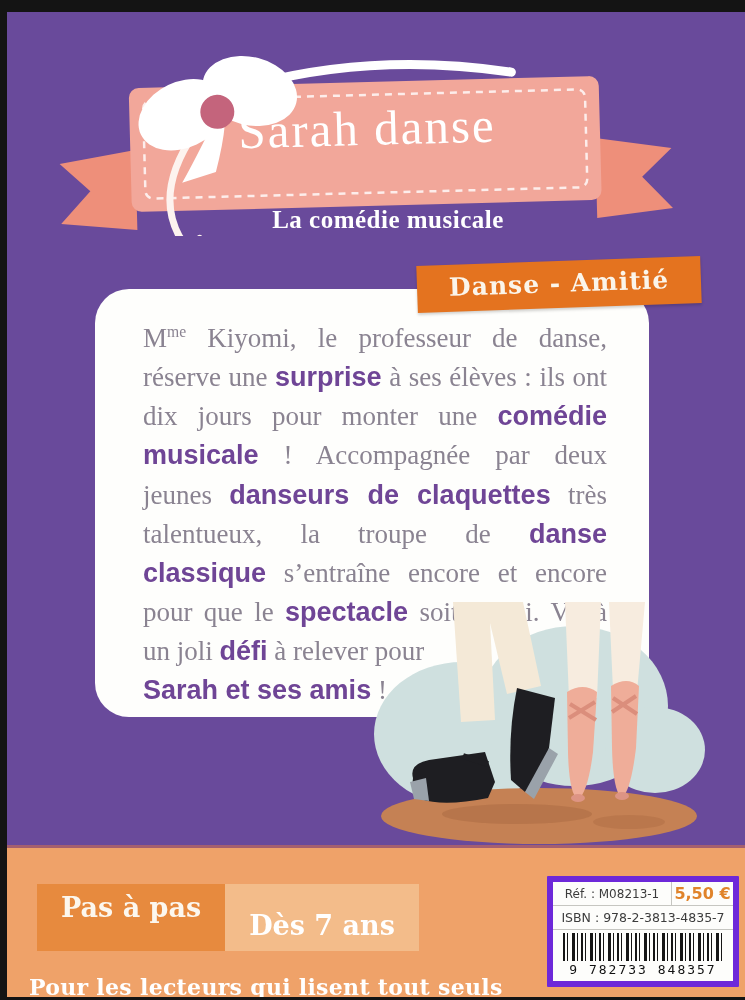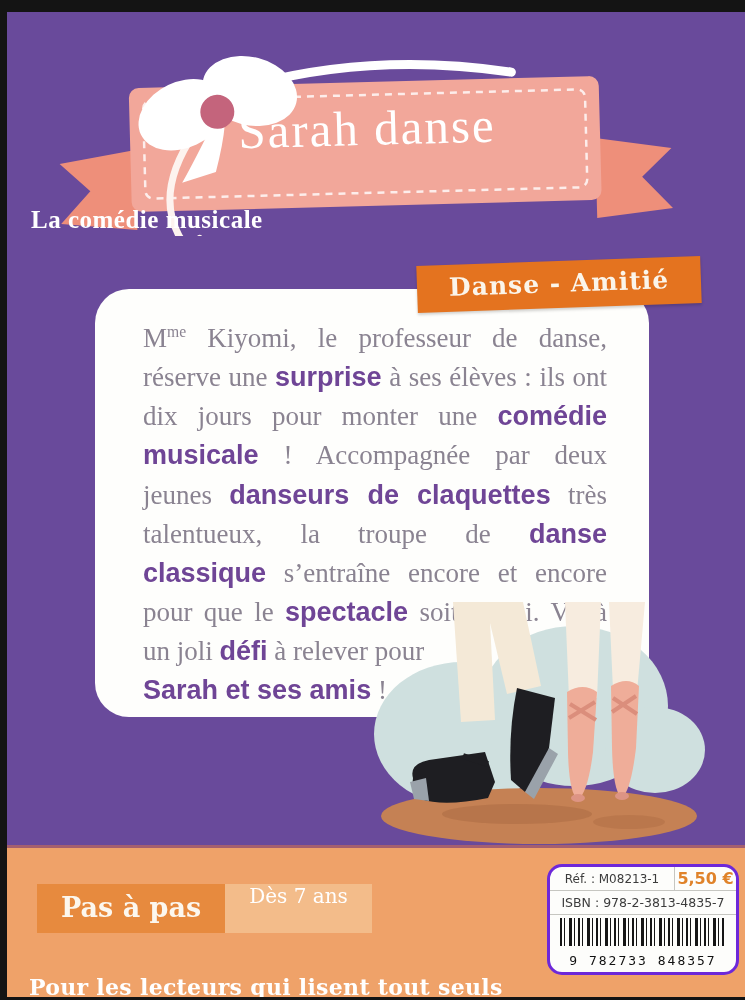--- a/index.html
+++ b/index.html
@@ -18,21 +18,21 @@
   *{margin:0;padding:0;box-sizing:border-box;}
   body{width:745px;height:1000px;font-family:"Liberation Serif",serif;}
   .frame{position:relative;width:745px;height:1000px;background:#141414;overflow:hidden;}
   .cover{position:absolute;left:7px;top:12px;right:0;bottom:3px;background:var(--background-purple);overflow:hidden;}
 
   
   .banner-svg{position:absolute;left:28px;top:24px;width:660px;height:200px;}
   .series-title{position:absolute;left:120px;top:88px;width:480px;text-align:center;
     font-size:49px;color:#ffffff;letter-spacing:2px;transform:rotate(-1.5deg);
     font-family:"Liberation Serif",serif;}
-  .subtitle{position:absolute;left:0;right:0;top:194px;text-align:left;
+  .subtitle{position:absolute;left:0;right:0;top:194px;text-align:center;
     font-size:25px;font-weight:bold;color:#ffffff;letter-spacing:0.5px;margin-left:24px;}
 
   
   .category-badge{position:absolute;right:44px;top:249px;z-index:5;
     background:var(--badge-orange);color:#fbf5ea;font-weight:bold;font-size:25px;
     font-family:"DejaVu Serif",serif;padding:8px 32px 10px;transform:rotate(-2deg);
     letter-spacing:1px;box-shadow:0 2px 3px rgba(0,0,0,0.18);}
 
   
   .card{position:absolute;left:88px;top:277px;width:554px;height:428px;
@@ -46,40 +46,40 @@
   
   .illustration{position:absolute;left:360px;top:590px;width:342px;height:250px;z-index:2;}
 
   
   .band{position:absolute;left:0;right:0;bottom:0;height:152px;
     background:var(--band-orange);border-top:3px solid var(--divider-rose);z-index:3;}
   .badges-row{position:absolute;left:30px;top:36px;display:flex;}
   .collection-badge{background:#e78a3e;color:#fcf7ee;font-family:"DejaVu Serif",serif;
     font-weight:bold;font-size:27px;padding:8px 24px 10px;}
   .age-badge{background:#f3bc8a;color:#ffffff;font-family:"DejaVu Serif",serif;
-    font-weight:normal;font-size:20px;padding:0 24px 10px;}
+    font-weight:bold;font-size:27px;padding:26px 24px 10px;}
   .tagline{position:absolute;left:22px;top:106px;color:#ffffff;
     font-family:"DejaVu Serif",serif;font-weight:bold;font-size:22px;letter-spacing:0.3px;margin-top:20px;}
 
   
-  .purchase-box{position:absolute;right:6px;top:16px;width:192px;background:#fdfdfb;
-    border:3px solid #6d28d9;border-radius:15px;overflow:hidden;
+  .purchase-box{position:absolute;right:6px;top:28px;width:192px;background:#fdfdfb;
+    border:6px solid #6d28d9;border-radius:1px;overflow:hidden;
     font-family:"DejaVu Sans",sans-serif;}
   .p-row{border-bottom:1px solid #c6c6c1;display:flex;align-items:center;}
   .ref-cell{flex:1;font-size:12px;color:#3c3c3c;text-align:center;padding:4px 2px;}
   .price-cell{width:62px;border-left:1px solid #c6c6c1;font-size:16px;font-weight:bold;
     color:var(--price-orange);text-align:center;padding:2px 0;}
   .isbn-row{font-size:12.5px;color:#3c3c3c;text-align:center;padding:4px 2px;
     border-bottom:1px solid #c6c6c1;}
   .barcode-area{padding:3px 10px 4px;}
   .bars{height:28px;background:repeating-linear-gradient(90deg,
     #151515 0 2px,transparent 2px 4px,#151515 4px 5px,transparent 5px 9px,
     #151515 9px 12px,transparent 12px 14px,#151515 14px 15px,transparent 15px 18px);}
   .barcode-digits{font-family:"DejaVu Sans Mono",monospace;font-size:13px;color:#111;
-    letter-spacing:2px;text-align:center;margin-top:7px;}
+    letter-spacing:2px;text-align:center;margin-top:1px;}
   .website{position:absolute;right:6px;top:121px;width:192px;text-align:center;
     color:#ffffff;font-family:"DejaVu Sans",sans-serif;font-weight:bold;font-size:21px;}
 </style>
 </head>
 <body>
 
 <div class="frame">
   <div class="cover">
 
     <svg class="banner-svg" viewBox="0 0 660 200" aria-hidden="true">

